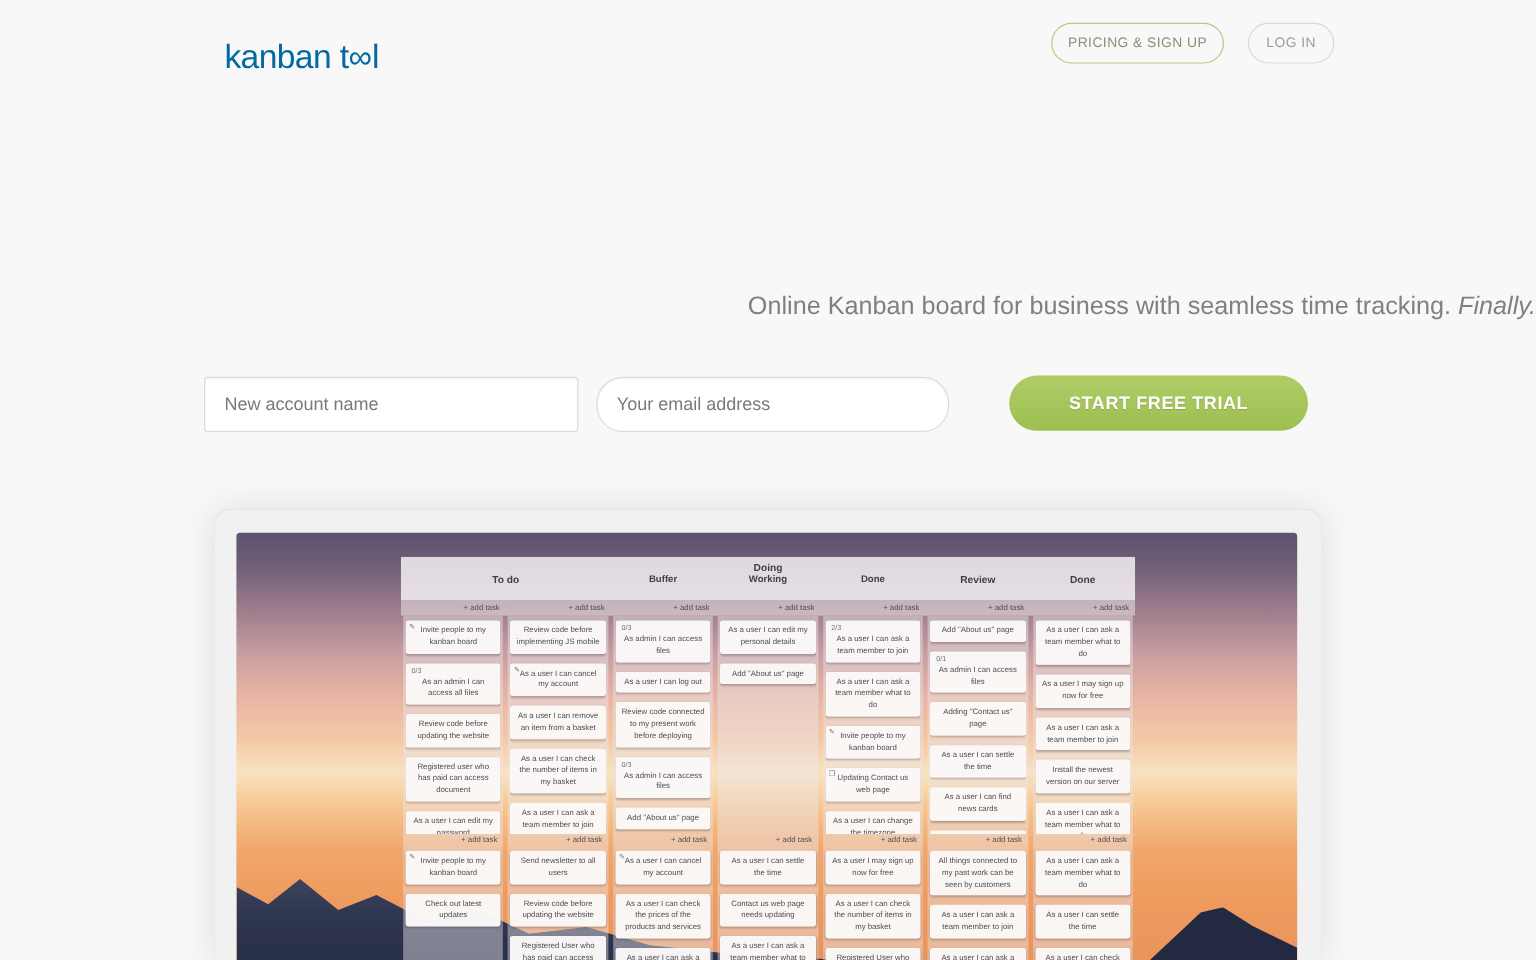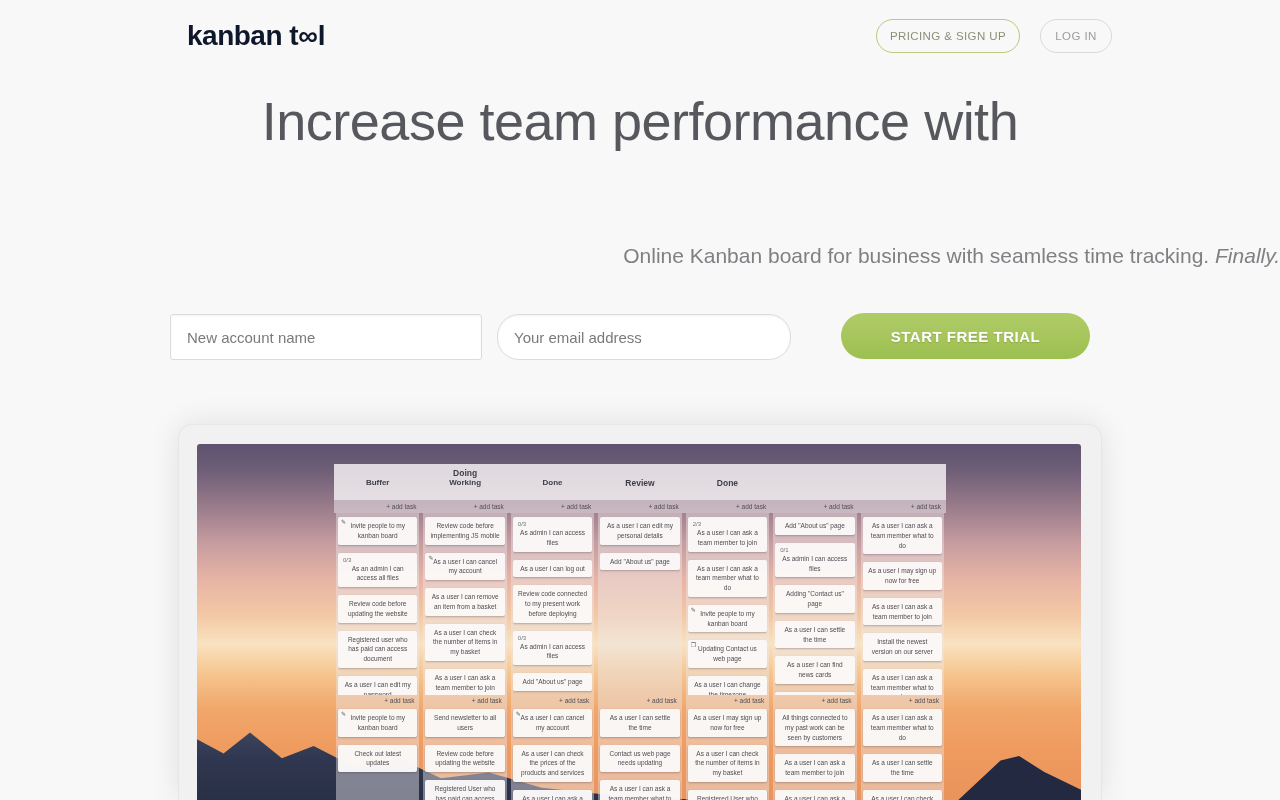--- a/index.html
+++ b/index.html
@@ -4,22 +4,22 @@
 <style>
   * { margin:0; padding:0; box-sizing:border-box; }
   html,body { width:1280px; height:800px; }
   body {
     position:relative; overflow:hidden;
     background:#f8f8f8;
     font-family:"Liberation Sans", sans-serif;
   }
   
   .logo {
-    position:absolute; left:187px; top:20px;
-    font-size:28px; font-weight:bold; color:#0f172a; letter-spacing:-0.5px;
+    position:absolute; left:187px; top:32px;
+    font-size:28px; font-weight:normal; color:#0369a1; letter-spacing:-0.5px;
   }
   .logo .inf { font-size:0.98em; letter-spacing:0; }
   .pill {
     position:absolute; top:19px; height:34px; border-radius:17px;
     background:transparent; display:flex; align-items:center; justify-content:center;
     font-size:11.5px; letter-spacing:0.4px; cursor:pointer;
   }
   .pill.pricing { left:876px; width:144px; border:1px solid #bcc97e; color:#8b8f74; }
   .pill.login   { left:1040px; width:72px;  border:1px solid #d9d9d9; color:#9c9c9c; }
 
@@ -123,36 +123,39 @@
   .cicon { position:absolute; top:1px; left:3px; font-size:6px; color:#666; }
 </style>
 </head>
 <body>
 
 <div class="logo"><span>kanban t</span><span class="inf">∞</span><span>l</span></div>
 
 <div class="pill pricing">PRICING &amp; SIGN UP</div>
 <div class="pill login">LOG IN</div>
 
-<h1 class="hero-title"><span>Increase team performance with</span><br></h1>
+<h1 class="hero-title"><br></h1>
 
 <p class="hero-sub"><span>Online Kanban board for business with seamless time tracking.</span>
   <span class="fin">Finally.</span></p>
 
 <input class="field account" type="text" placeholder="New account name" style="">
 <input class="field email" type="text" placeholder="Your email address" style="">
 <button class="cta">START FREE TRIAL</button>
 
 <div class="mockup">
   <div class="screen">
     <div class="mtn-left"></div>
     <div class="mtn-right"></div>
 
     <div class="board">
       <div class="hgroups">
+          <div class="hgroup span2">
+            <div>To do</div>
+          </div>
           <div class="hgroup span3 has-sub">
             <div>Doing</div>
             <div class="subrow">
               <span>Buffer</span>
               <span>Working</span>
               <span>Done</span>
             </div>
           </div>
           <div class="hgroup span1">
             <div>Review</div>

